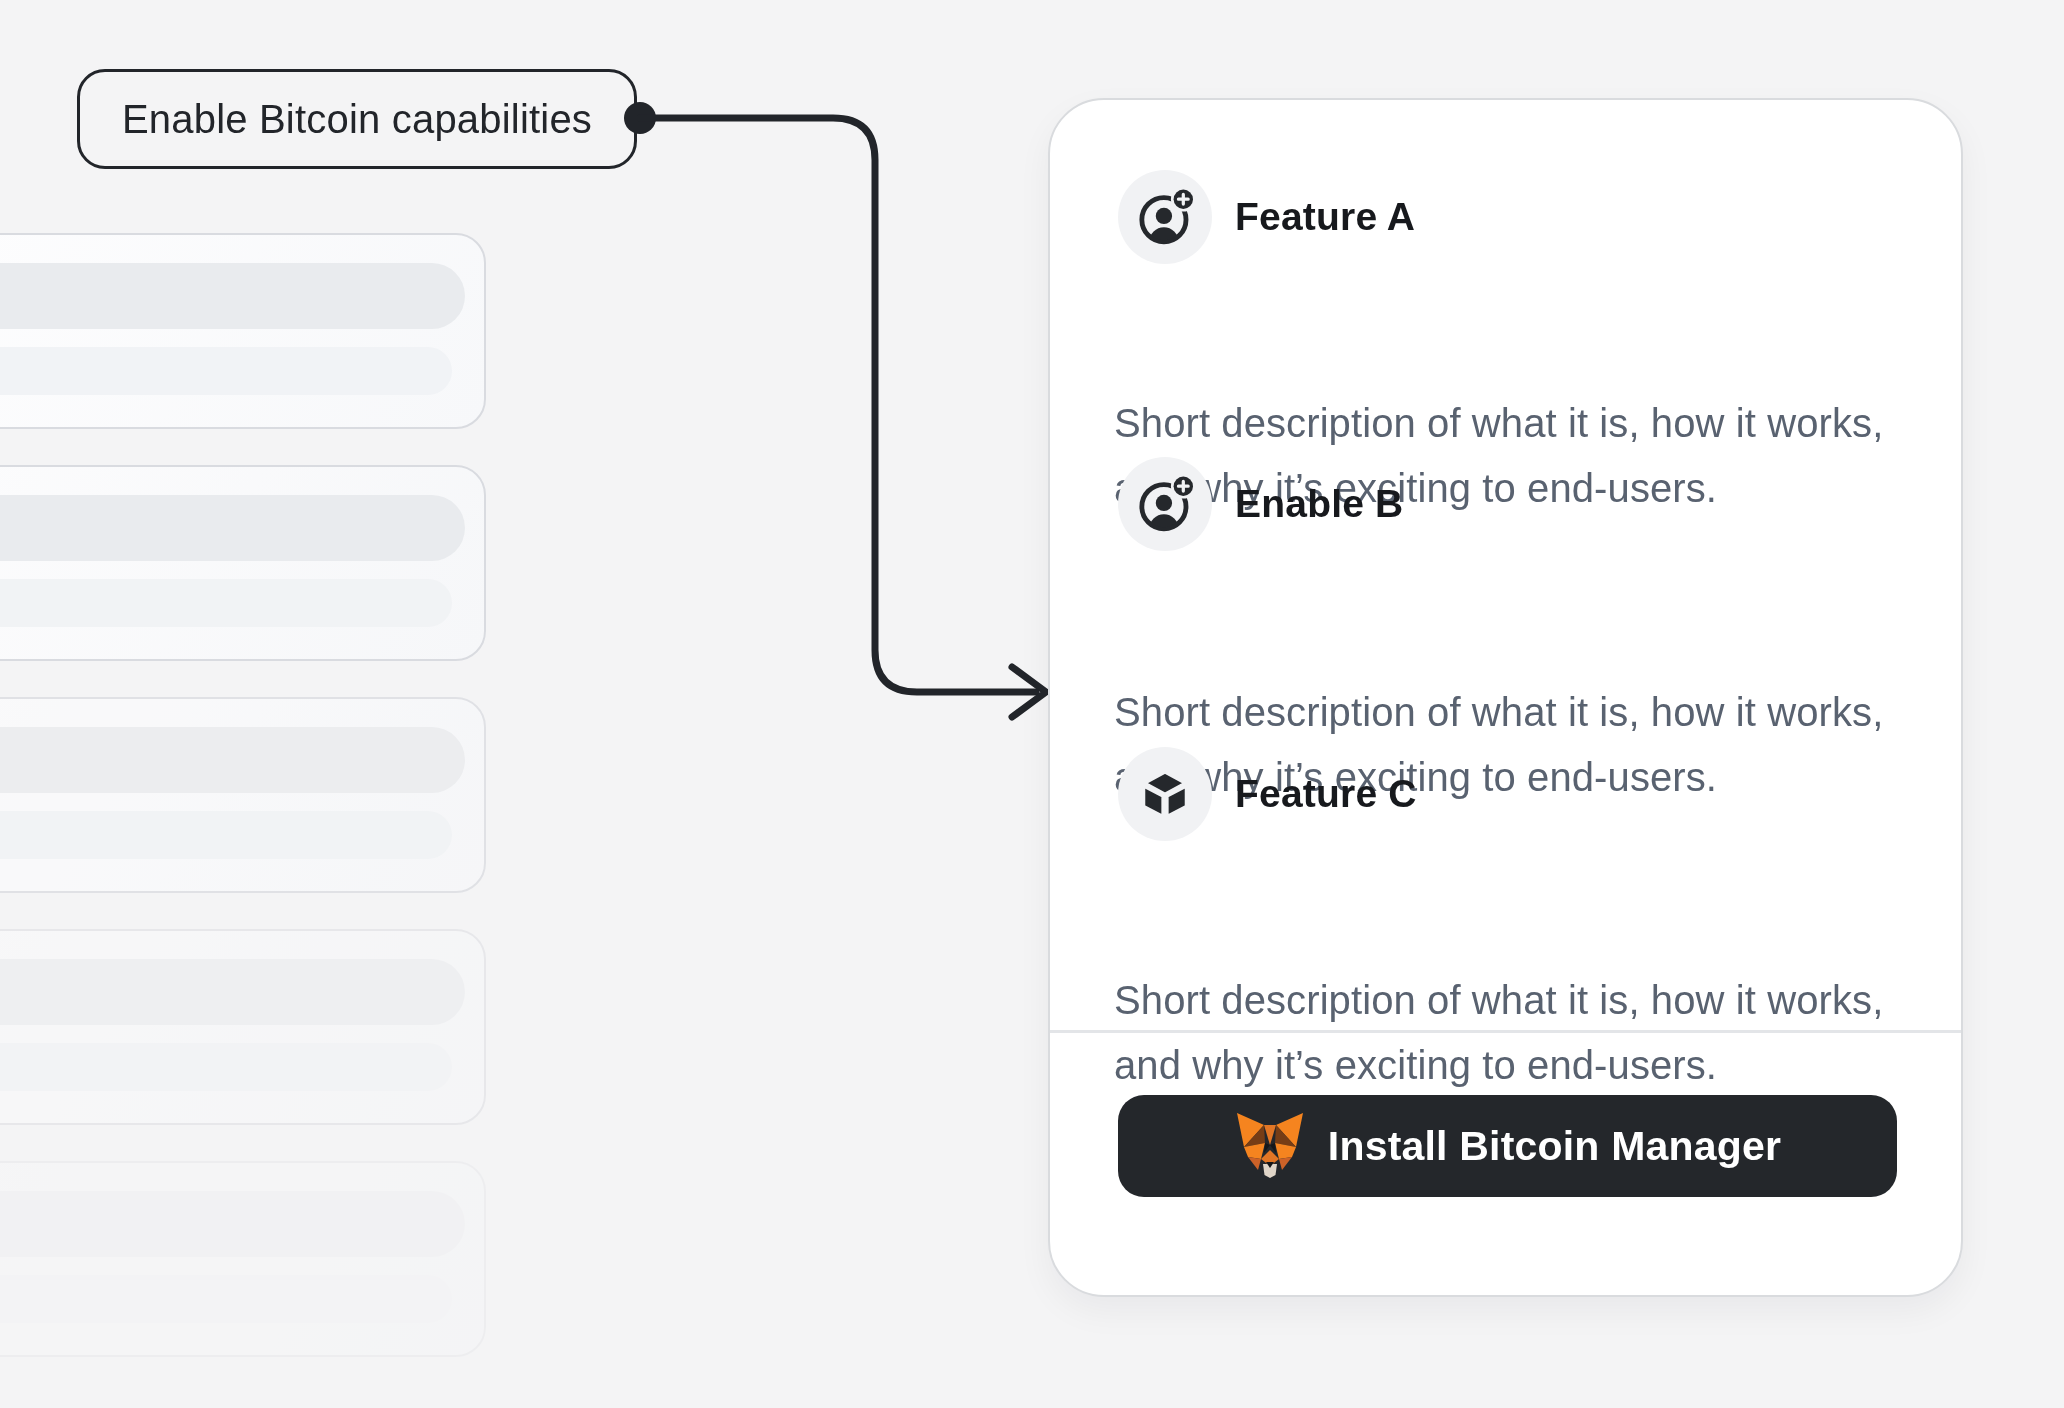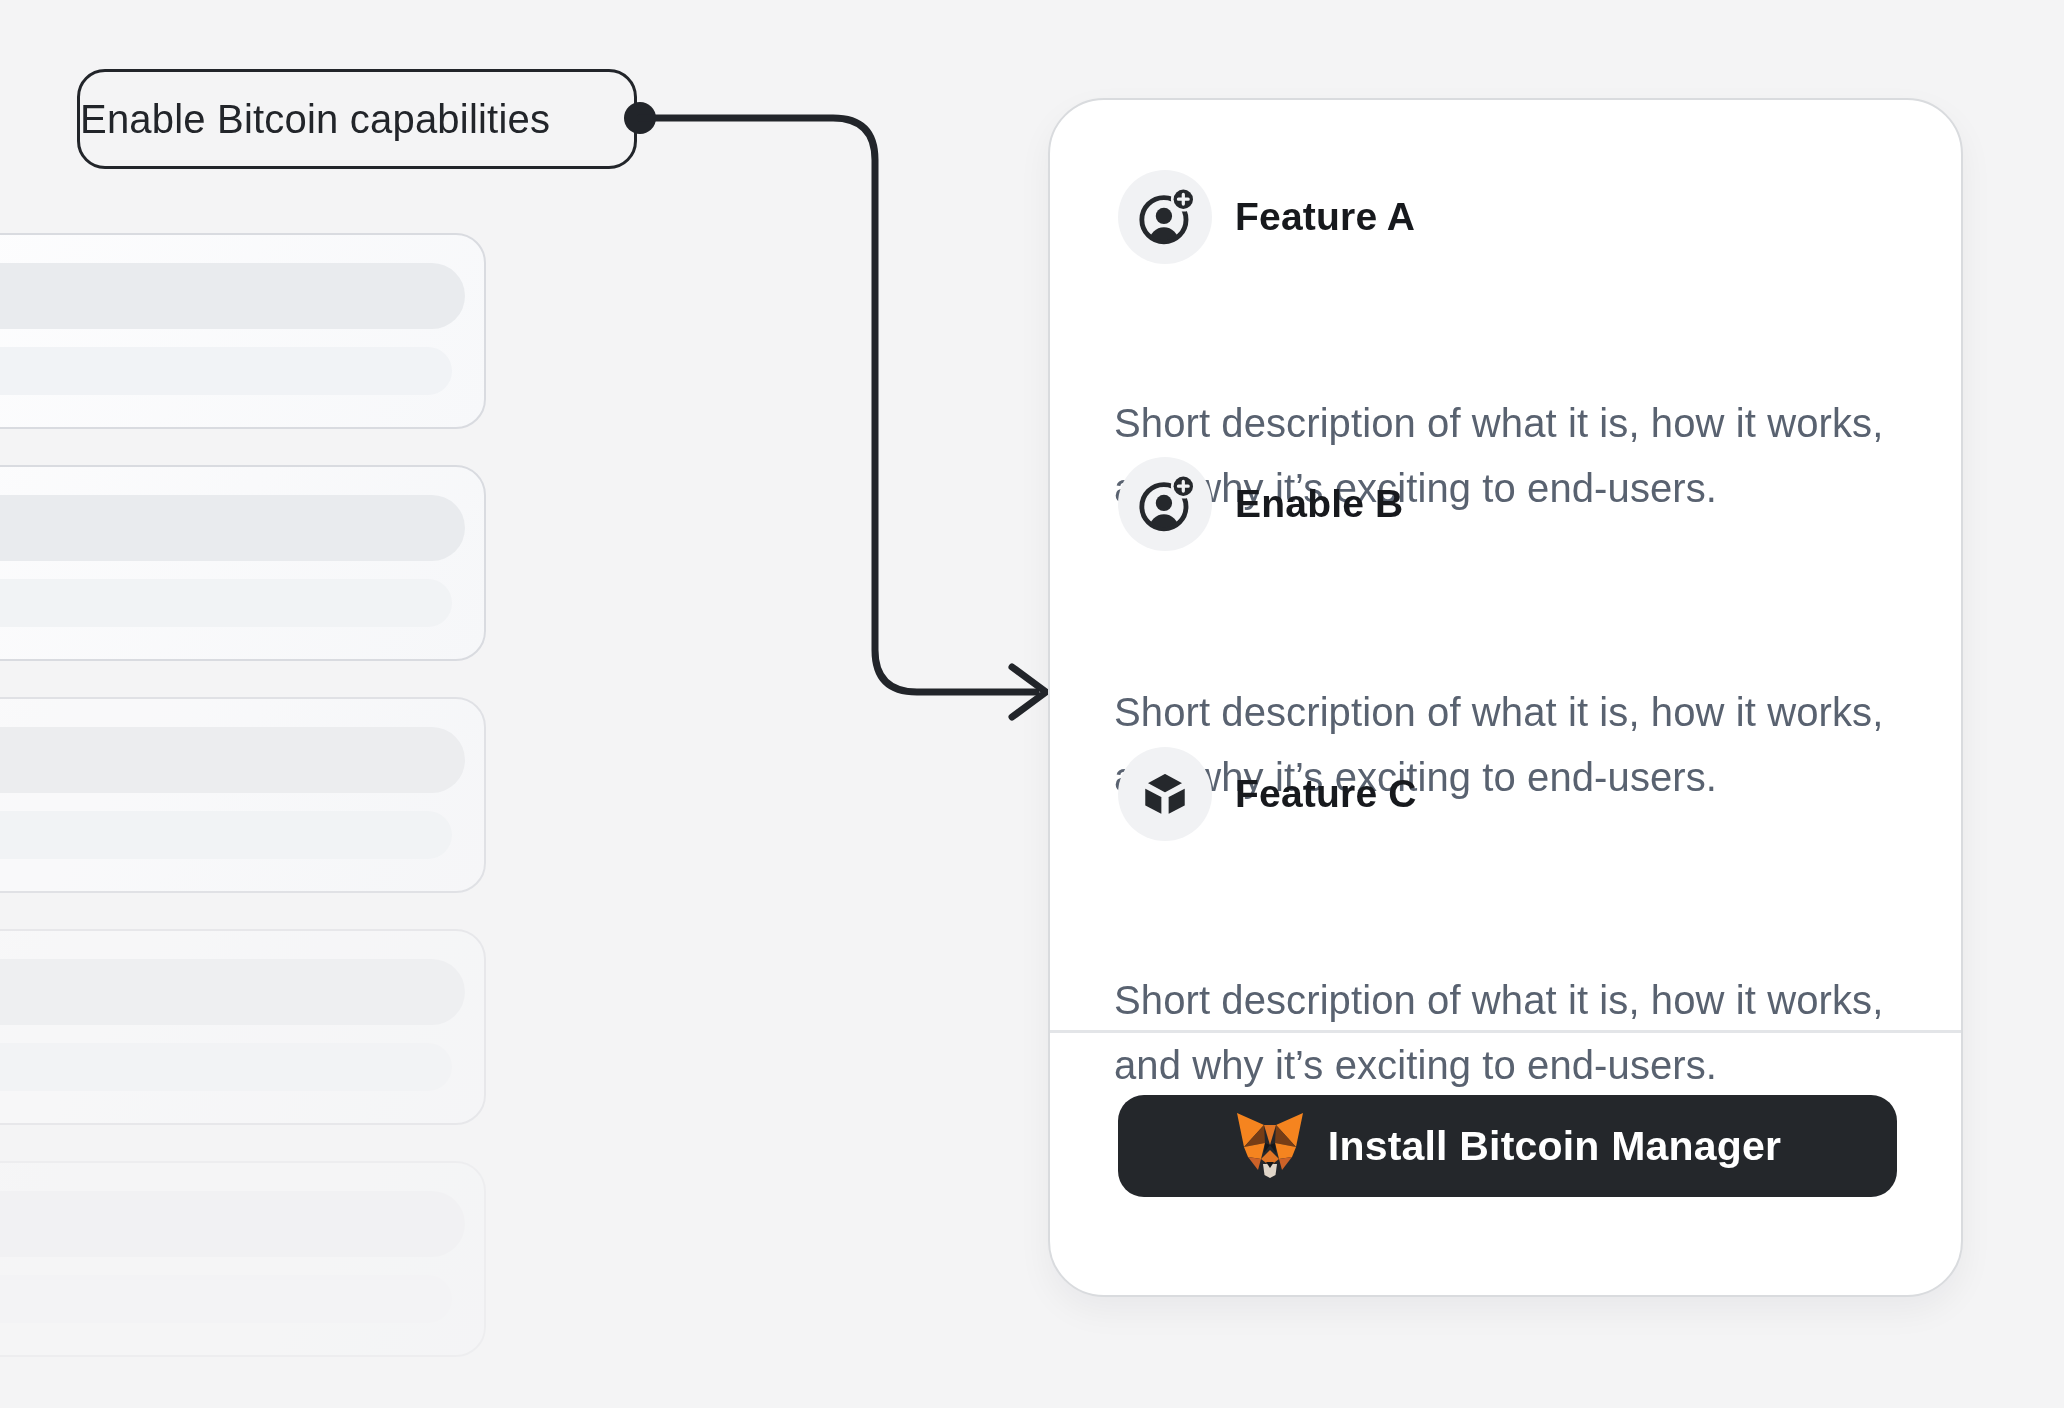--- a/index.html
+++ b/index.html
@@ -6,21 +6,21 @@
   .stage{
     position:relative;width:2064px;height:1408px;overflow:hidden;
     background:#f4f4f5;
     font-family:"Liberation Sans", sans-serif;
     -webkit-font-smoothing:antialiased;
   }
   
   .callout{
     position:absolute;left:77px;top:69px;width:560px;height:100px;
     box-sizing:border-box;border:3px solid #22252a;border-radius:28px;
-    display:flex;align-items:center;
+    display:flex;align-items:center;justify-content:center;
     font-size:40px;font-weight:500;color:#22252a;letter-spacing:0.2px;
     background:transparent;
   }
   
   .connector{position:absolute;left:0;top:0;width:2064px;height:1408px;pointer-events:none;}
   
   .skeleton-col{position:absolute;left:0;top:0;width:600px;height:1408px;}
   .skel-card{
     position:absolute;left:-70px;width:556px;height:196px;
     box-sizing:border-box;border:2px solid #d9dbe0;border-radius:30px;

